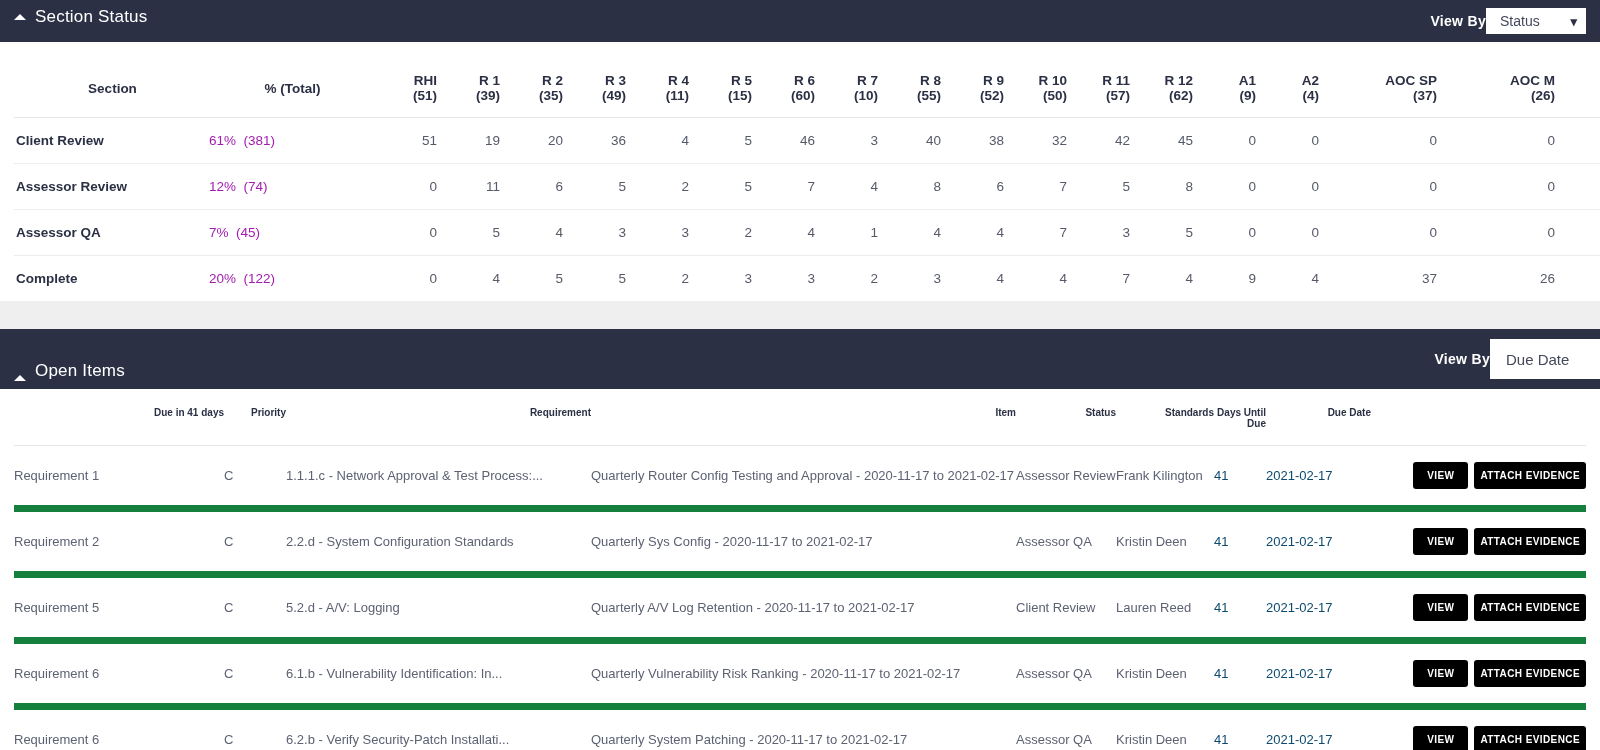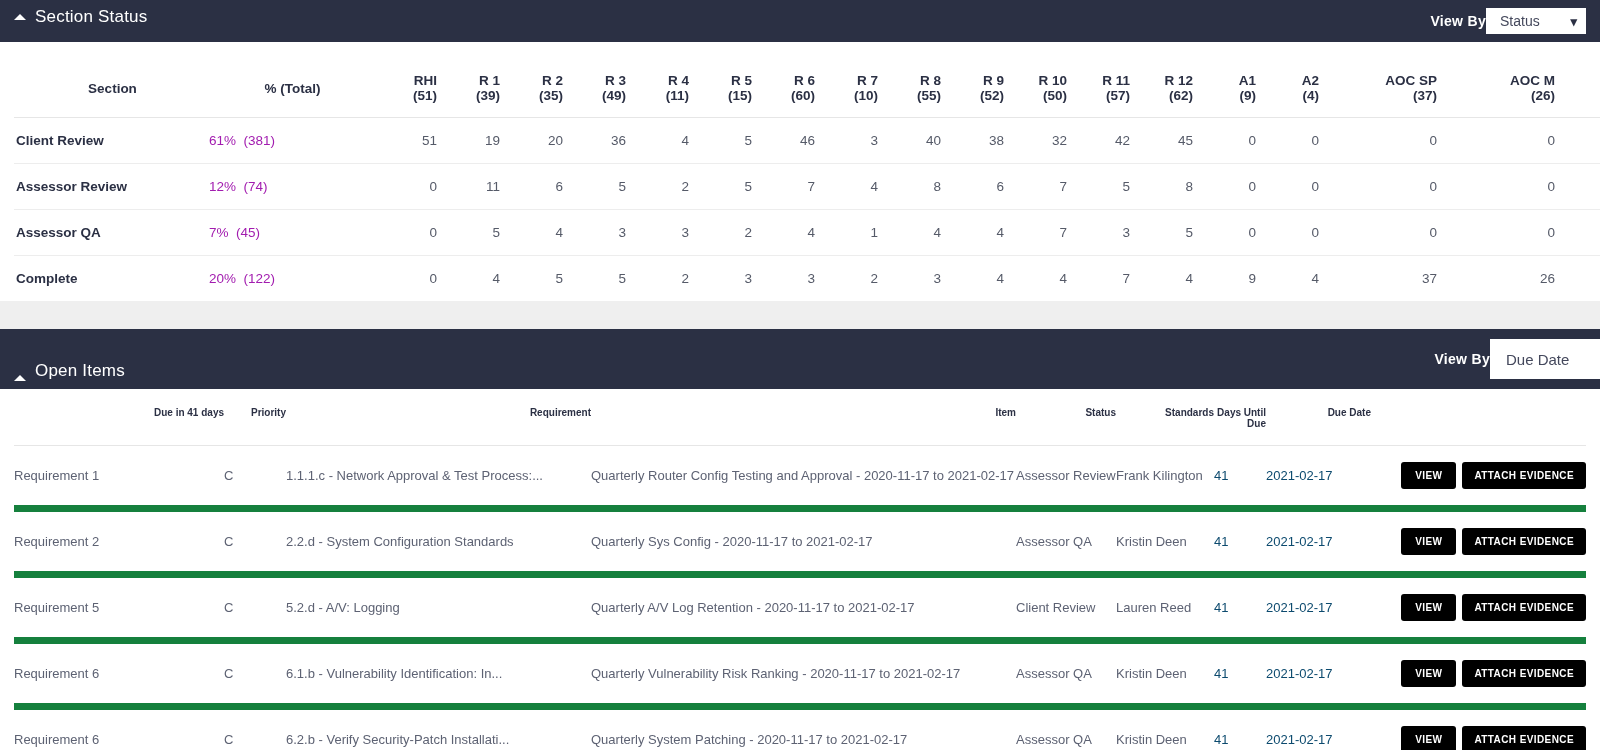--- a/index.html
+++ b/index.html
@@ -153,21 +153,21 @@
     font-size: 10px;
     font-weight: bold;
     letter-spacing: .4px;
     padding: 8px 14px;
     border: none;
     border-radius: 3px;
     margin-left: 6px;
     cursor: pointer;
     white-space: nowrap;
   }
-  .btn.wide { padding: 8px 12px; }
+  .btn.wide { padding: 8px 6px; }
 </style>
 </head>
 <body>
 
 <div class="panel-header">
   <span class="caret"></span>
   <span class="panel-title">Section Status</span>
   <div class="viewby-wrap" style="right:14px;">
     <span class="viewby-label">View By</span>
     <div class="select-box" style="width:100px;">

